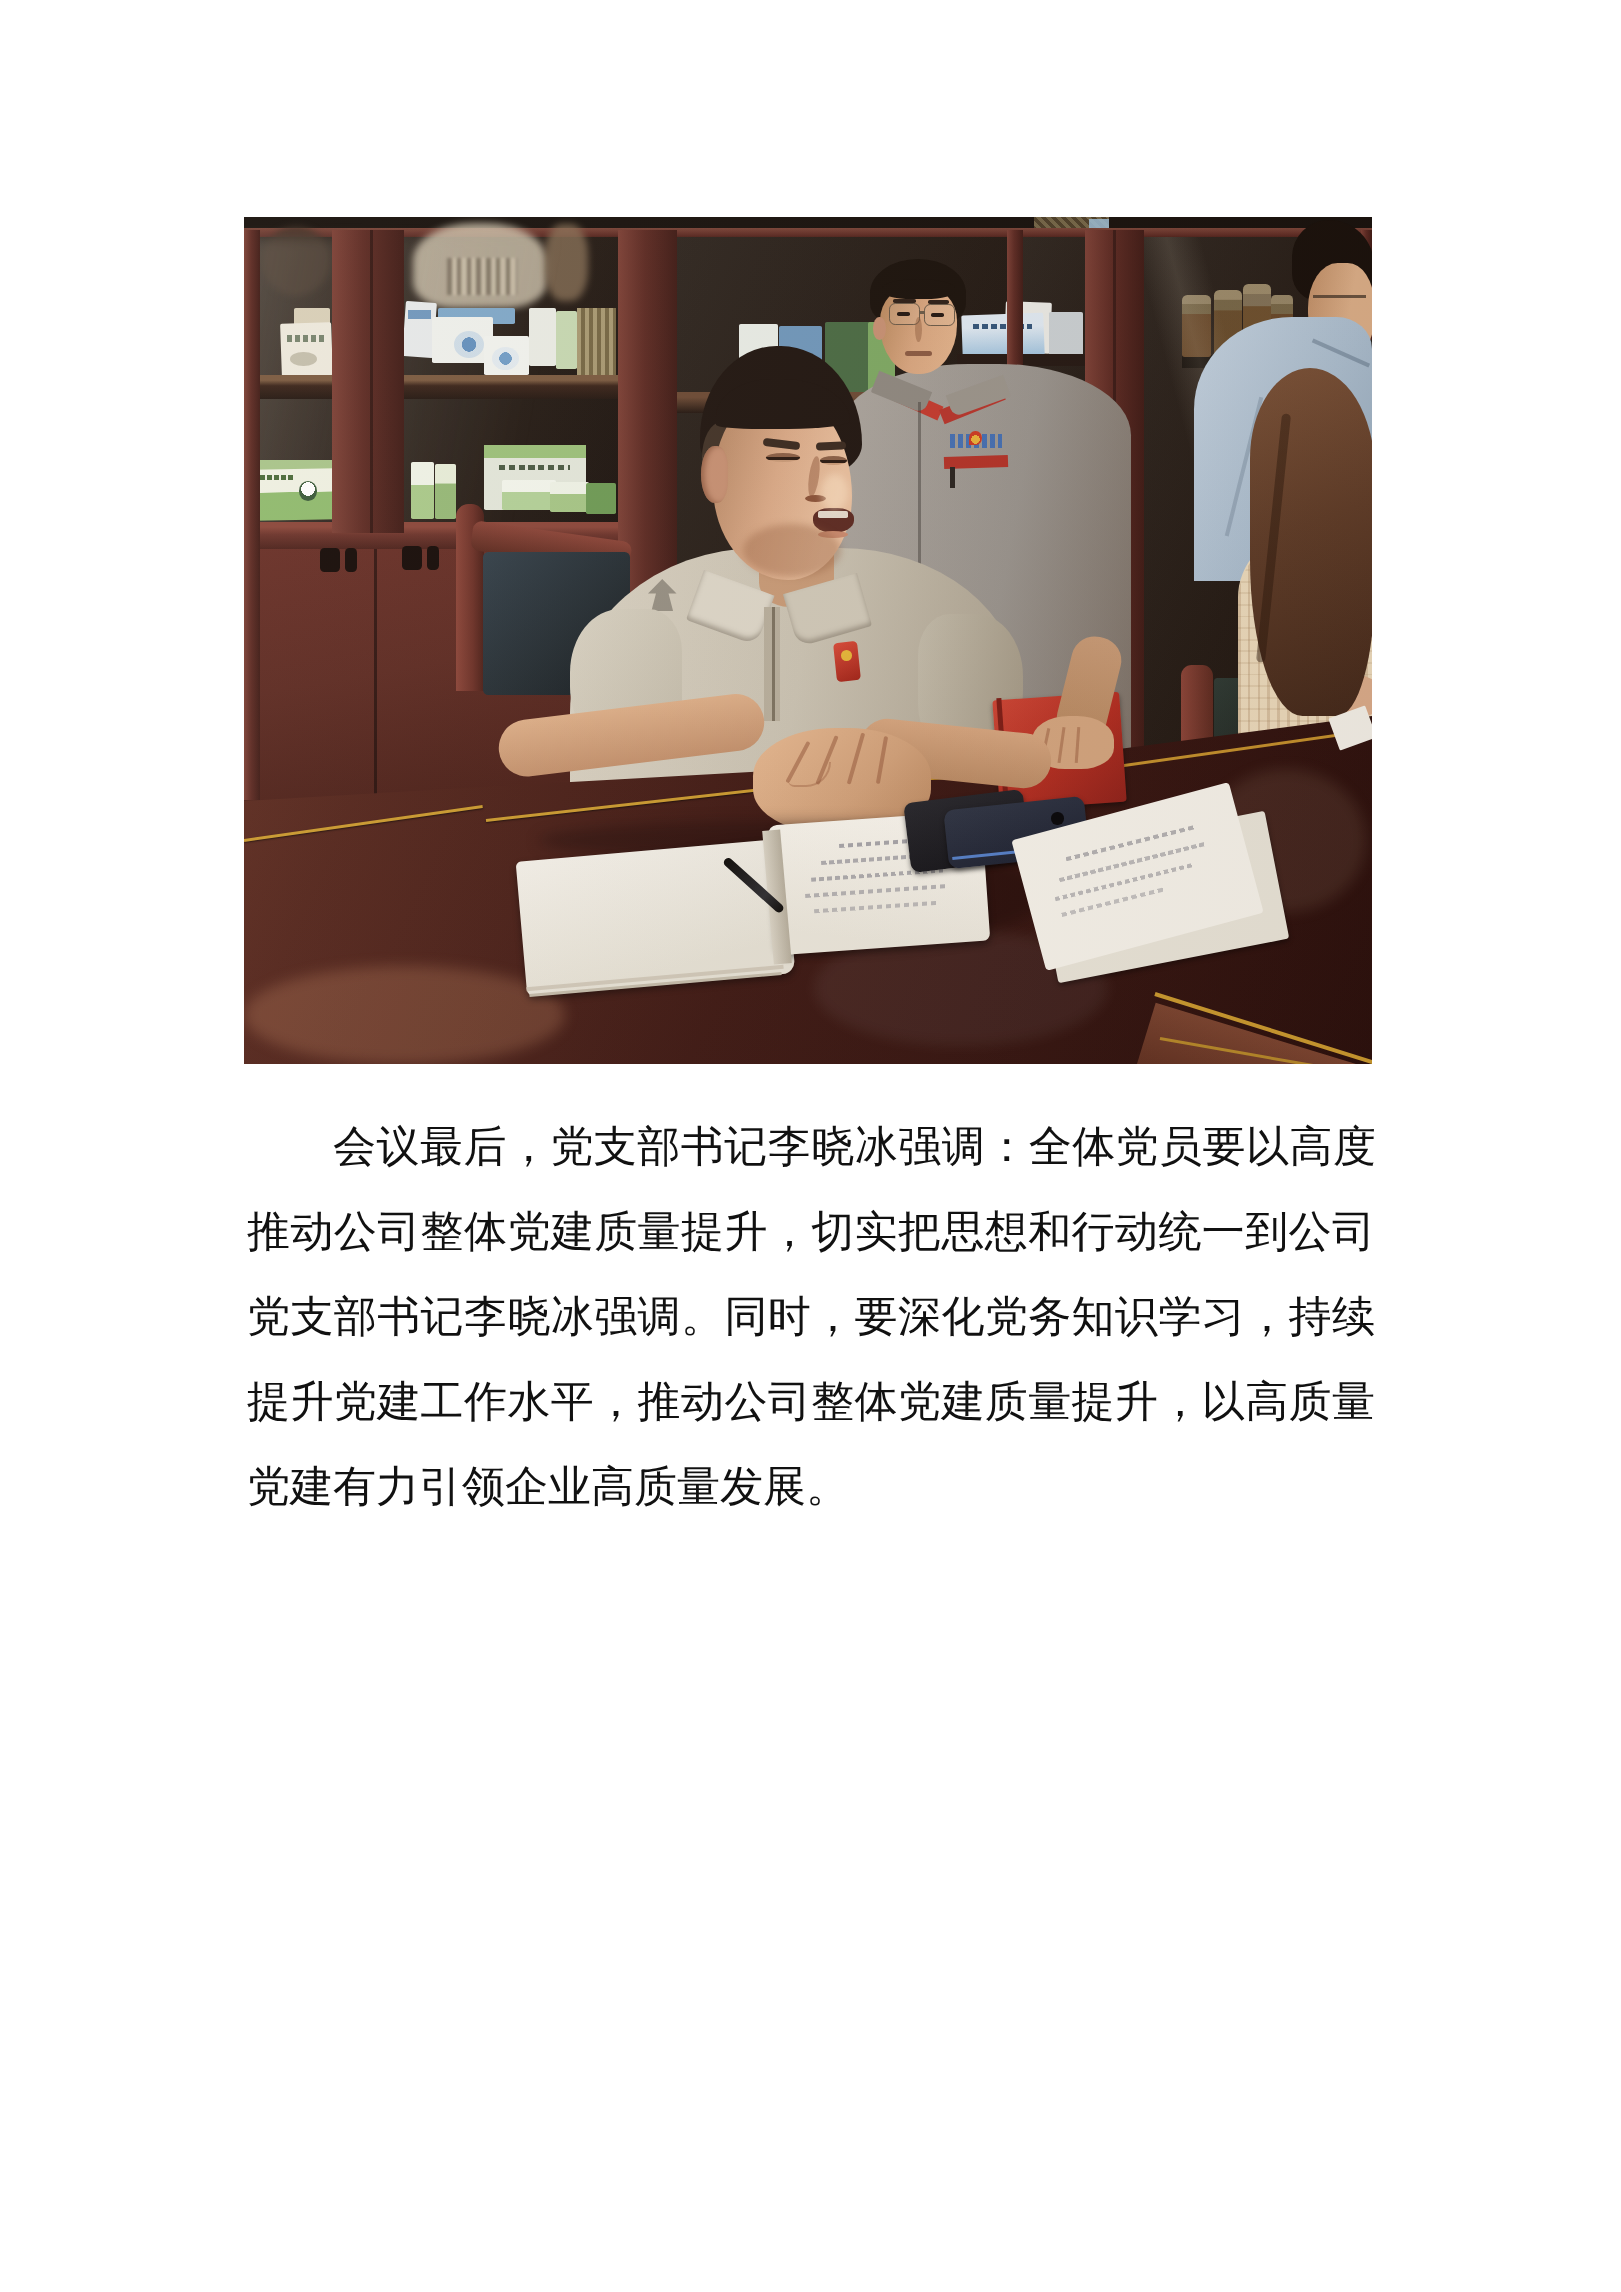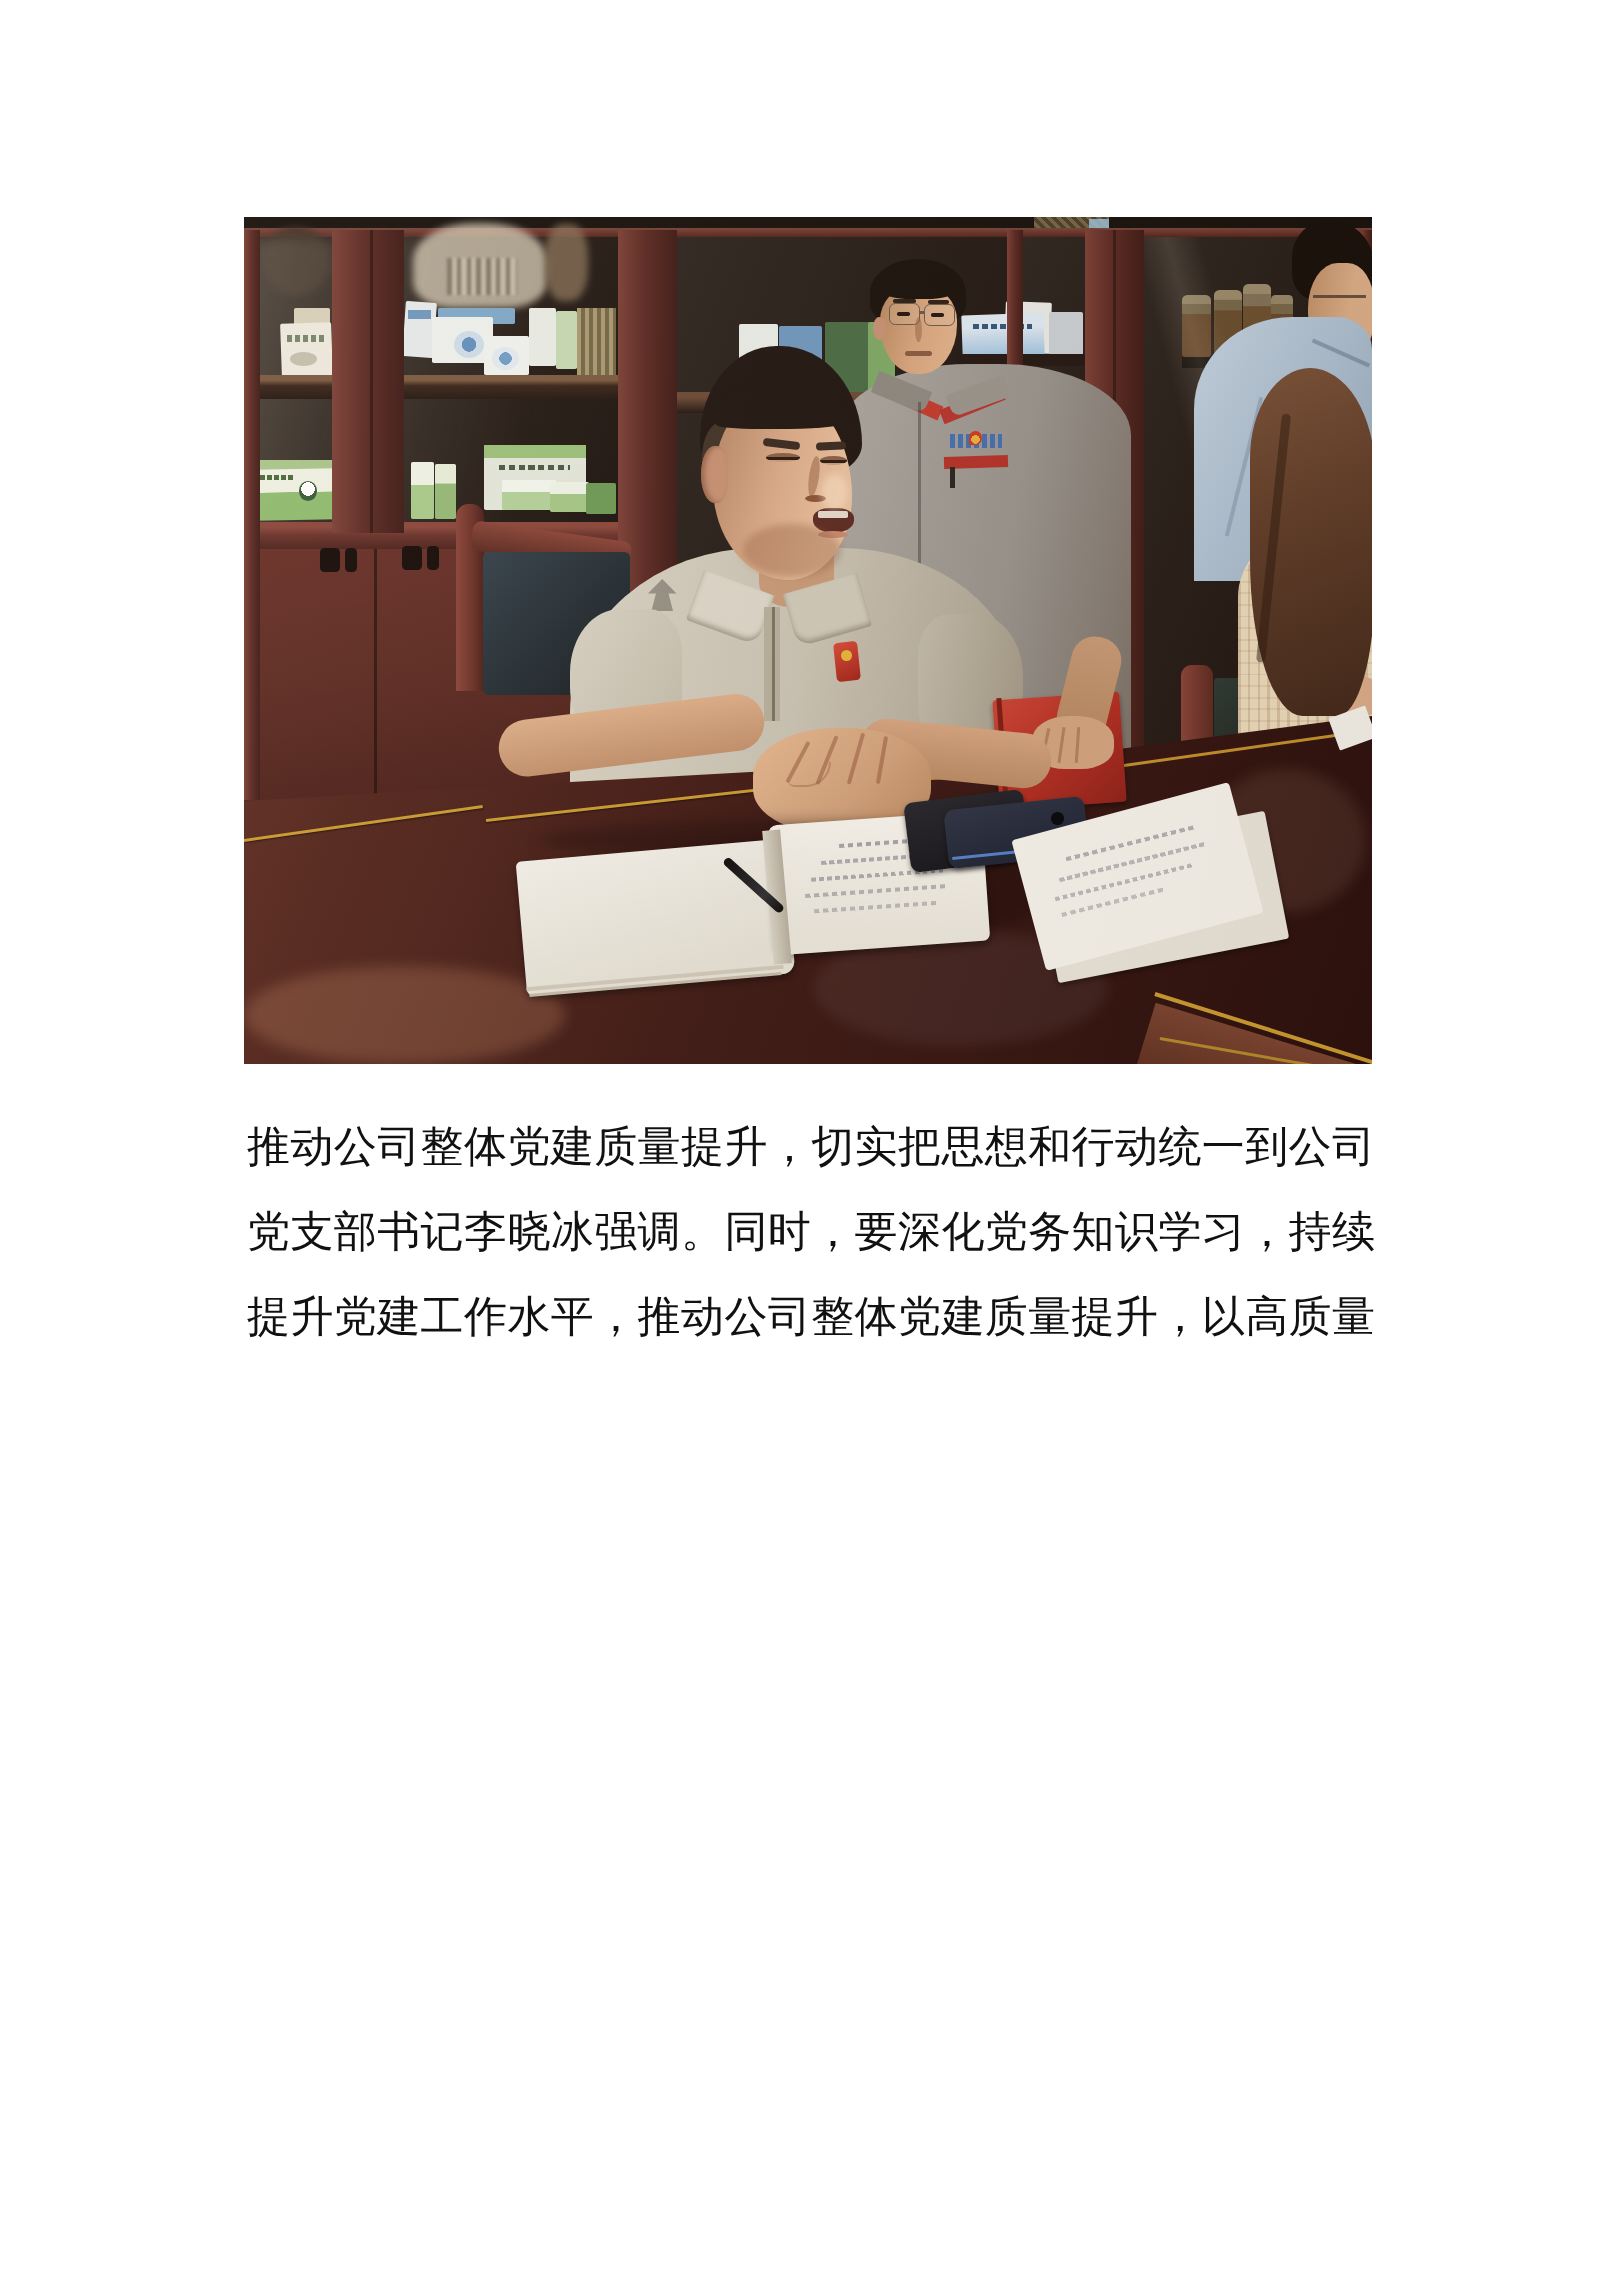--- a/index.html
+++ b/index.html
@@ -250,19 +250,21 @@
     <div class="a" style="left:820px;top:624px;width:134px;height:3.6px;background:repeating-linear-gradient(90deg,rgba(80,80,95,.4) 0 5.3px,transparent 5.3px 9px);transform:rotate(-14deg);"></div>
     <div class="a" style="left:813px;top:643px;width:151px;height:3.6px;background:repeating-linear-gradient(90deg,rgba(80,80,95,.35) 0 5.3px,transparent 5.3px 8px);transform:rotate(-14deg);"></div>
     <div class="a" style="left:809px;top:663px;width:143px;height:3.6px;background:repeating-linear-gradient(90deg,rgba(80,80,95,.35) 0 4.5px,transparent 4.5px 8px);transform:rotate(-14deg);"></div>
     <div class="a" style="left:816px;top:683px;width:107px;height:3.6px;background:repeating-linear-gradient(90deg,rgba(80,80,95,.3) 0 5.3px,transparent 5.3px 9px);transform:rotate(-14deg);"></div>
     <div class="a" style="left:1089px;top:494px;width:39px;height:34px;background:#f2efe7;transform:rotate(-20deg);border-radius:1.8px;"></div>
 
     <div class="a" style="left:0;top:0;width:1128px;height:847px;background:linear-gradient(100deg,rgba(255,235,210,.05),rgba(60,25,10,.06));pointer-events:none;"></div>
   </div>
 
   <div class="a" style="left:247px;top:1104px;width:1128px;">
+    <div class="txtline first">会议最后，党支部书记李晓冰强调：全体党员要以高度</div>
     <div class="txtline">推动公司整体党建质量提升，切实把思想和行动统一到公司</div>
     <div class="txtline">党支部书记李晓冰强调。同时，要深化党务知识学习，持续</div>
     <div class="txtline">提升党建工作水平，推动公司整体党建质量提升，以高质量</div>
+    <div class="txtline last">党建有力引领企业高质量发展。</div>
   </div>
 
 </div>
 
 
 </body></html>

